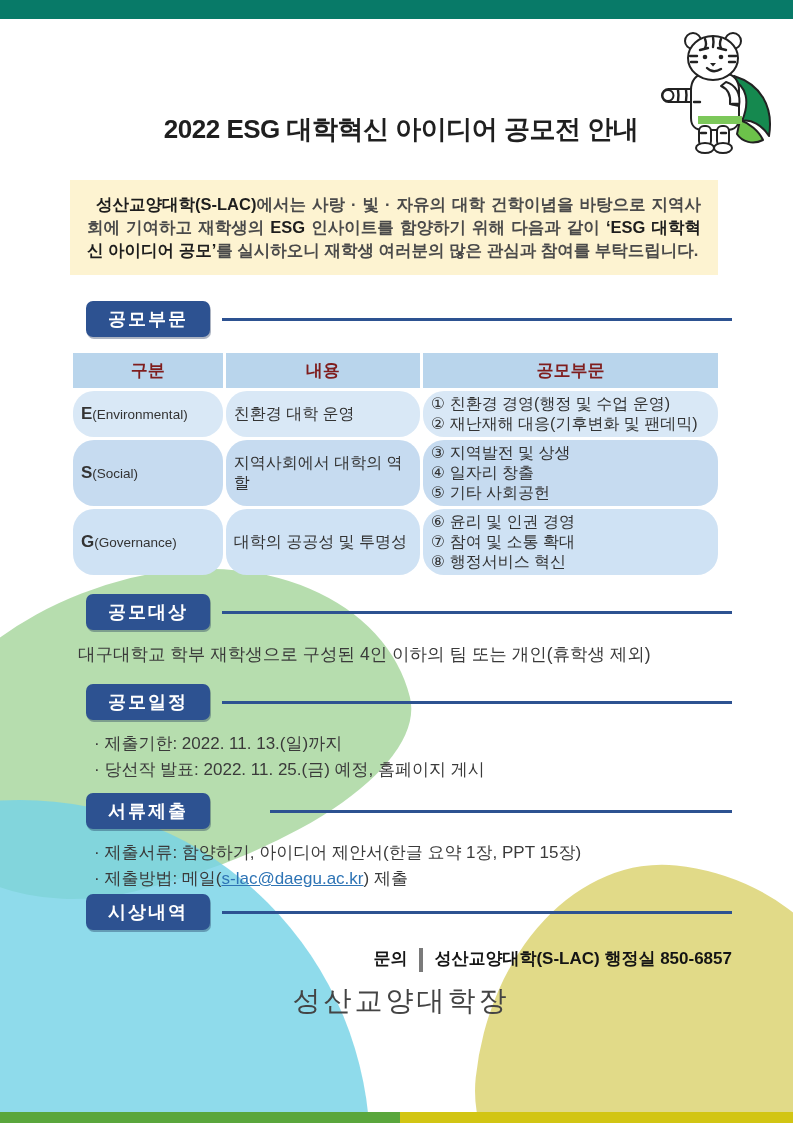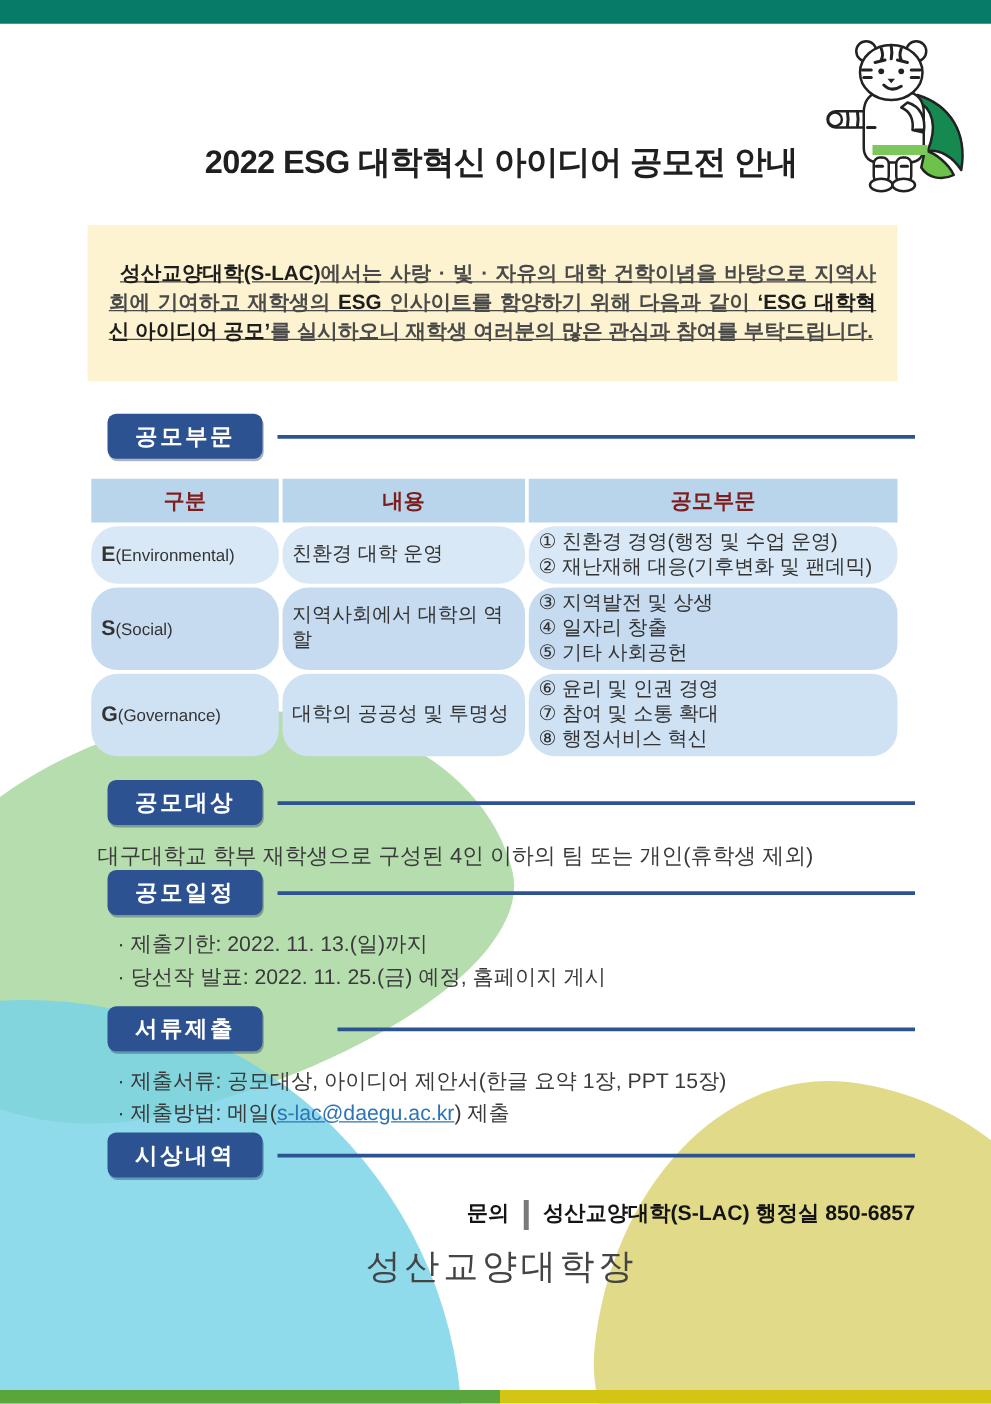--- a/index.html
+++ b/index.html
@@ -18,31 +18,31 @@
   .blob-green{left:-95px;top:576px;width:505px;height:305px;background:#a9d7a0;opacity:.85;
     border-radius:52% 48% 62% 38% / 55% 60% 40% 45%;transform:rotate(-14deg);}
   .blob-cyan{left:-330px;top:800px;width:700px;height:700px;background:#76d3e6;opacity:.82;border-radius:50%;}
   .blob-yellow{left:478px;top:866px;width:385px;height:400px;background:#ded77e;opacity:.92;
     border-radius:46% 54% 42% 58% / 58% 46% 54% 42%;transform:rotate(6deg);}
   
   .mascot{position:absolute;left:652px;top:30px;width:138px;height:142px;z-index:2;}
   
   .content{position:absolute;left:70px;top:0;width:662px;z-index:2;}
   .page-title{margin-top:112px;text-align:center;font-size:26px;font-weight:bold;color:#1f1f1f;letter-spacing:-0.5px;line-height:34px;}
-  .intro-box{margin-top:34px;margin-right:14px;background:#fdf3d1;padding:28px 17px;
-    font-size:16.5px;font-weight:bold;color:#4a4a4a;line-height:23px;text-align:justify;text-indent:9px;text-decoration:underline;}
+  .intro-box{margin-top:34px;margin-right:14px;background:#fdf3d1;padding:13px 17px;
+    font-size:16.5px;font-weight:bold;color:#4a4a4a;line-height:23px;text-align:justify;text-indent:9px;}
   .intro-box .hl{color:#1d1d1d;}
   
   .sec{display:flex;align-items:center;}
   .sec .pill{width:124px;background:#2d5291;color:#fff;text-align:center;
     font-size:18px;font-weight:bold;letter-spacing:2px;padding:6px 0;border-radius:7px;
     box-shadow:1px 2px 0 rgba(20,40,80,.35);}
   .sec .pill{margin-left:16px;}
   .sec .rule{flex:1;height:3px;background:#2d5291;margin-left:12px;}
-  .m-bumun{margin-top:26px;} .m-daesang{margin-top:16px;} .m-iljeong{}
+  .m-bumun{margin-top:26px;} .m-daesang{margin-top:16px;} .m-iljeong{margin-top:18px;}
   .m-seoryu{margin-top:10px;gap:48px;} .m-sisang{margin-top:2px;}
   
   table.contest{margin-top:13px;border-collapse:separate;border-spacing:3px;width:651px;}
   table.contest th{background:#b9d5ec;color:#7f1d1d;font-size:17px;font-weight:bold;padding:6px 4px;text-align:center;}
   table.contest td{font-size:16px;color:#333;padding:3px 8px;line-height:20px;vertical-align:middle;border-radius:21px;}
   table.contest .c1{width:142px;} table.contest .c2{width:188px;} table.contest .c3{width:290px;}
   .row-e td{background:#d9e8f6;} .row-s td{background:#c6dbf0;} .row-g td{background:#cfe2f4;}
   td .kbig{font-weight:bold;font-size:17px;} td .ksmall{font-size:13.5px;}
   
   .body-daesang{margin-top:12px;margin-left:8px;font-size:17.5px;color:#3a3a3a;}
@@ -175,21 +175,21 @@
     <div class="bullets">
       <div>· 제출기한: 2022. 11. 13.(일)까지</div>
       <div>· 당선작 발표: 2022. 11. 25.(금) 예정, 홈페이지 게시</div>
     </div>
 
     <div class="sec m-seoryu">
       <div class="pill">서류제출</div>
       <div class="rule"></div>
     </div>
     <div class="bullets">
-      <div>· 제출서류: 공모대상, 아이디어 제안서(한글 요약 1장, PPT 15장)</div>
+      <div>· 제출서류: 함양하기, 아이디어 제안서(한글 요약 1장, PPT 15장)</div>
       <div><span>· 제출방법: 메일(</span><a class="link">s-lac@daegu.ac.kr</a><span>) 제출</span></div>
     </div>
 
     <div class="sec m-sisang">
       <div class="pill">시상내역</div>
       <div class="rule"></div>
     </div>
 
     <div class="contact-line"><span>문의</span><span class="contact-divider"></span><span>성산교양대학(S-LAC) 행정실 850-6857</span></div>
 

